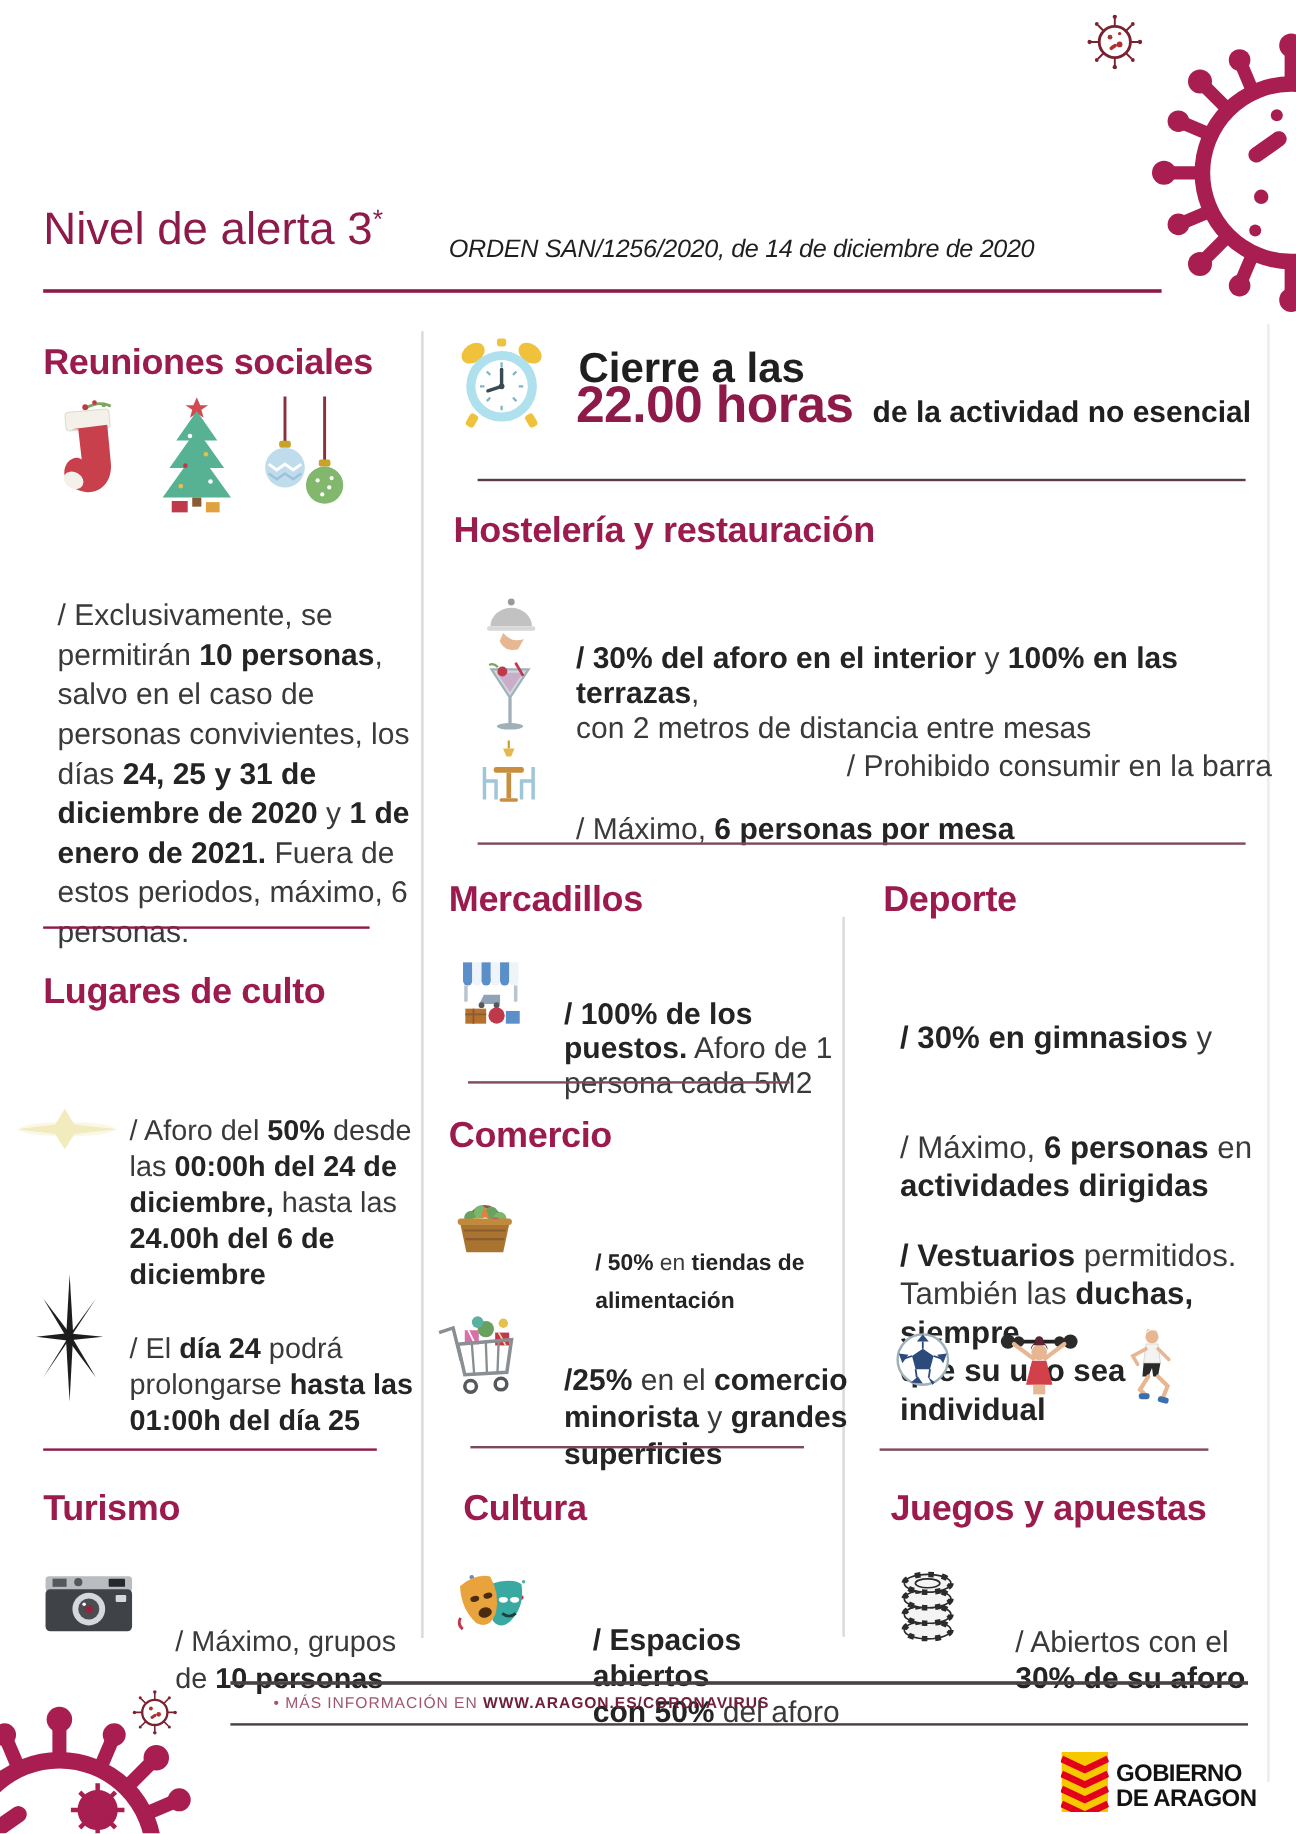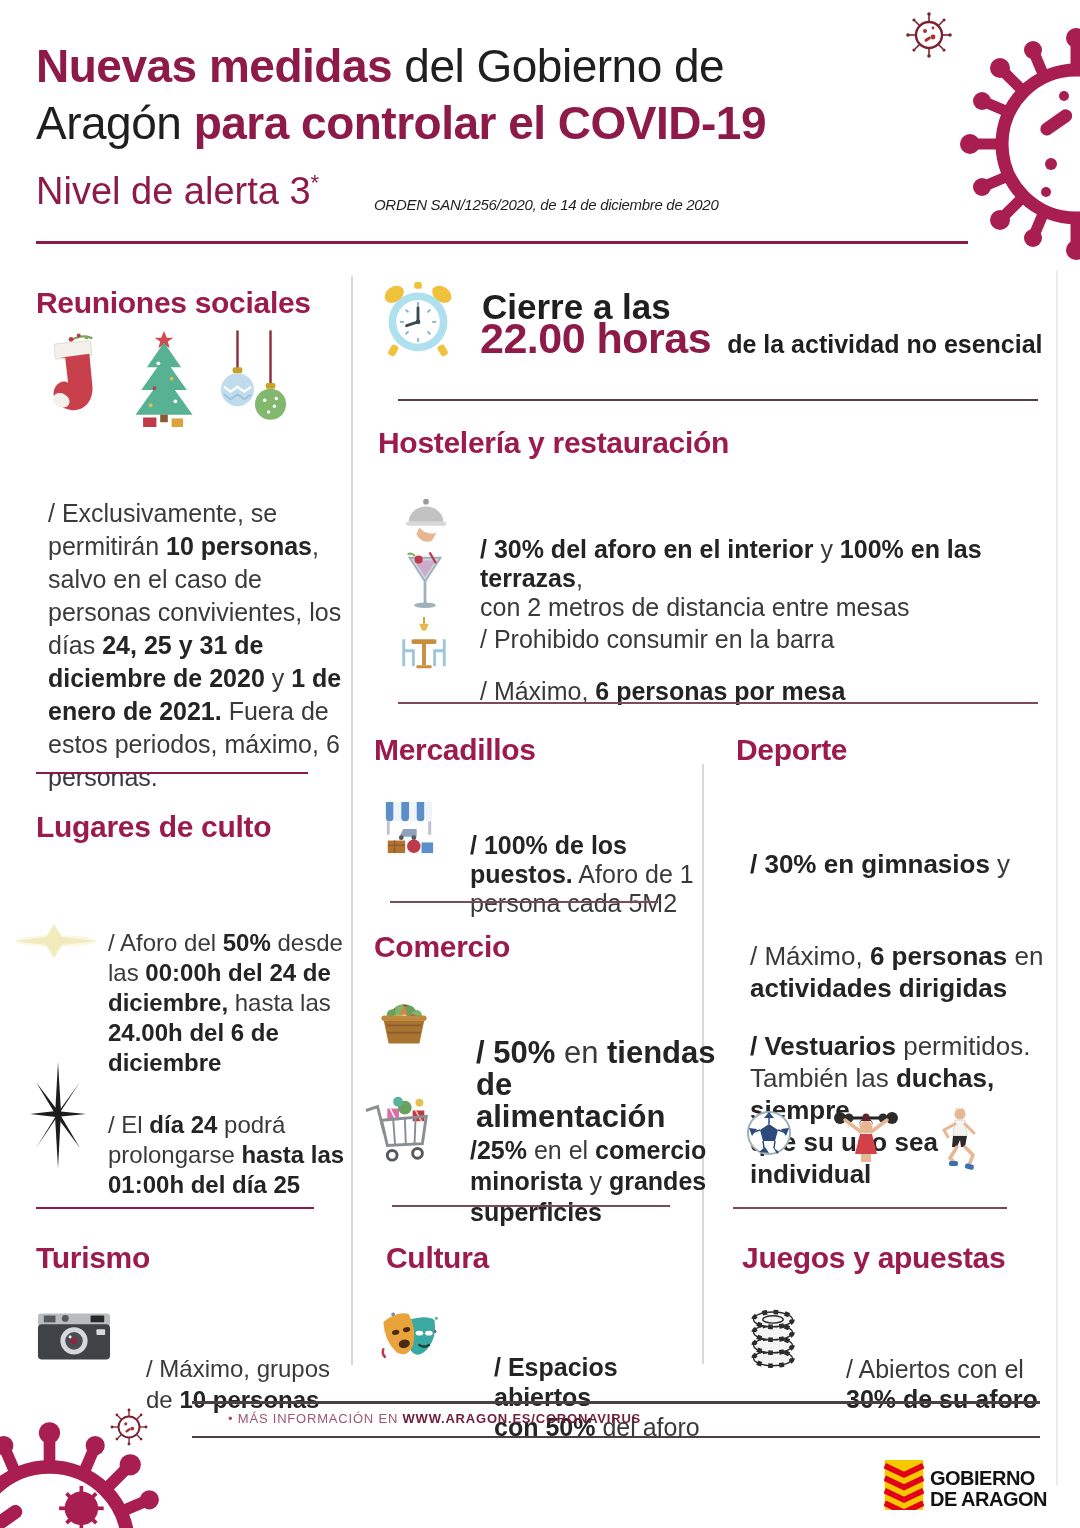--- a/index.html
+++ b/index.html
@@ -9,39 +9,35 @@
   .sec-h{color:#9c1b4e;font-weight:bold;font-size:30px;letter-spacing:-0.3px;}
   .txt{white-space:pre-line;color:#3a3a3a;margin:12px;}
   .b{font-weight:bold;color:#242424;}
   .rule{background:#8e1a4a;}
   .rule-mid{background:#7c4a5c;}
   .rule-gray{background:#d9d9d9;}
   .title{font-size:46px;line-height:57px;color:#1f1f1f;letter-spacing:-0.5px;}
   .title .acc{color:#8e1a4a;font-weight:bold;}
   .alert{font-size:38px;color:#8e1a4a;}
   .alert sup{font-size:22px;}
-  .order{font-style:italic;font-size:15px;color:#1f1f1f;letter-spacing:-0.3px;}
+  .order{font-style:italic;font-size:21px;color:#1f1f1f;letter-spacing:-0.3px;}
   .closure-intro{font-size:35px;font-weight:bold;color:#1f1f1f;}
   .closure-row{display:flex;align-items:baseline;gap:16px;}
   .closure-time{font-size:43px;font-weight:bold;color:#8e1a4a;letter-spacing:-0.5px;}
   .closure-detail{font-size:25px;font-weight:bold;color:#1f1f1f;}
   .footer-line{font-size:13px;letter-spacing:0.8px;color:#a0566c;text-align:right;}
   .footer-line .url{color:#70203c;font-weight:bold;}
   .logo{display:flex;align-items:flex-end;gap:6px;}
   .logo-text{font-size:20px;line-height:21px;font-weight:bold;color:#121212;letter-spacing:-0.5px;}
 </style>
 </head>
 <body>
 
 <div class="page">
 
-  <div class="abs title" style="left:36px;top:38px;width:860px;">
-    <div><span class="acc">Nuevas medidas</span><span> del Gobierno de</span></div>
-    <div><span>Aragón </span><span class="acc">para controlar el COVID-19</span></div>
-  </div>
 
   <div class="abs alert" style="left:36px;top:170px;">
     <span>Nivel de alerta 3</span><sup>*</sup>
   </div>
   <div class="abs order" style="left:374px;top:196px;">ORDEN SAN/1256/2020, de 14 de diciembre de 2020</div>
 
   <div class="abs rule" style="left:36px;top:241px;width:932px;height:3px;"></div>
 
   <svg class="abs" style="left:903px;top:10px;" width="52" height="50" viewBox="0 0 52 50">
     <g stroke="#7a2230" stroke-width="1.6">
@@ -269,21 +265,21 @@
 
   <svg class="abs" style="left:404px;top:548px;" width="42" height="78" viewBox="0 0 46 80">
     <polygon points="6,8 40,8 23,34" fill="#cfd8de" stroke="#9fb0b8" stroke-width="2"></polygon>
     <polygon points="11,11 35,11 23,29" fill="#c9a2c4" opacity="0.8"></polygon>
     <line x1="28" y1="2" x2="35" y2="14" stroke="#c0394b" stroke-width="2.5"></line>
     <circle cx="16" cy="10" r="4.5" fill="#c0394b"></circle>
     <path d="M12 6 q-4 -4 -8 -2" stroke="#7ca65a" stroke-width="2" fill="none"></path>
     <rect x="21.5" y="34" width="3" height="24" fill="#9fb0b8"></rect>
     <ellipse cx="23" cy="60" rx="12" ry="3" fill="#9fb0b8"></ellipse>
   </svg>
-  <p class="abs txt" style="left:468px;top:584px;width:580px;font-size:25px;line-height:29px;">
+  <p class="abs txt" style="left:468px;top:584px;width:580px;font-size:25px;line-height:29px;text-align:right;">
     <span>/ Prohibido consumir en la barra</span>
   </p>
 
   <svg class="abs" style="left:396px;top:616px;" width="56" height="58" viewBox="0 0 58 60">
     <line x1="29" y1="1" x2="29" y2="8" stroke="#caa23a" stroke-width="2"></line>
     <polygon points="24,8 34,8 31,15 27,15" fill="#e6b84c"></polygon>
     <g stroke="#9fc6d8" stroke-width="3" fill="none">
       <path d="M8 24 V52 M8 36 H18 V52"></path>
       <path d="M50 24 V52 M50 36 H40 V52"></path>
     </g>
@@ -344,21 +340,21 @@
       <circle cx="37" cy="20" r="6" fill="#69a15e"></circle>
       <circle cx="45" cy="25" r="6" fill="#7cb56d"></circle>
     <polygon points="31,14 35,24 27,24" fill="#e0813c"></polygon>
     <circle cx="23" cy="29" r="5" fill="#e6c04c"></circle>
       <circle cx="41" cy="29" r="5" fill="#c0394b"></circle>
     <path d="M8 28 h46 l-6 28 h-34 z" fill="#a9742f"></path>
     <line x1="12" y1="36" x2="50" y2="36" stroke="#8a5a33" stroke-width="2"></line>
     <line x1="13" y1="44" x2="49" y2="44" stroke="#8a5a33" stroke-width="2"></line>
     <rect x="6" y="25" width="50" height="6" rx="3" fill="#c08a3e"></rect>
   </svg>
-  <p class="abs txt" style="left:464px;top:993px;width:255px;font-size:31px;line-height:32px;">
+  <p class="abs txt" style="left:484px;top:993px;width:255px;font-size:19px;line-height:32px;">
     <span class="b">/ 50%</span><span> en </span><span class="b">tiendas de
 alimentación</span>
   </p>
 
   <svg class="abs" style="left:362px;top:1092px;" width="74" height="74" viewBox="0 0 76 74">
     <rect x="26" y="16" width="12" height="12" fill="#d86fa8"></rect>
     <circle cx="44" cy="15" r="7" fill="#69a15e"></circle>
     <rect x="52" y="18" width="12" height="11" fill="#c0394b"></rect>
     <circle cx="37" cy="9" r="5" fill="#5bb0a0"></circle>
       <circle cx="59" cy="10" r="4" fill="#e6c04c"></circle>

